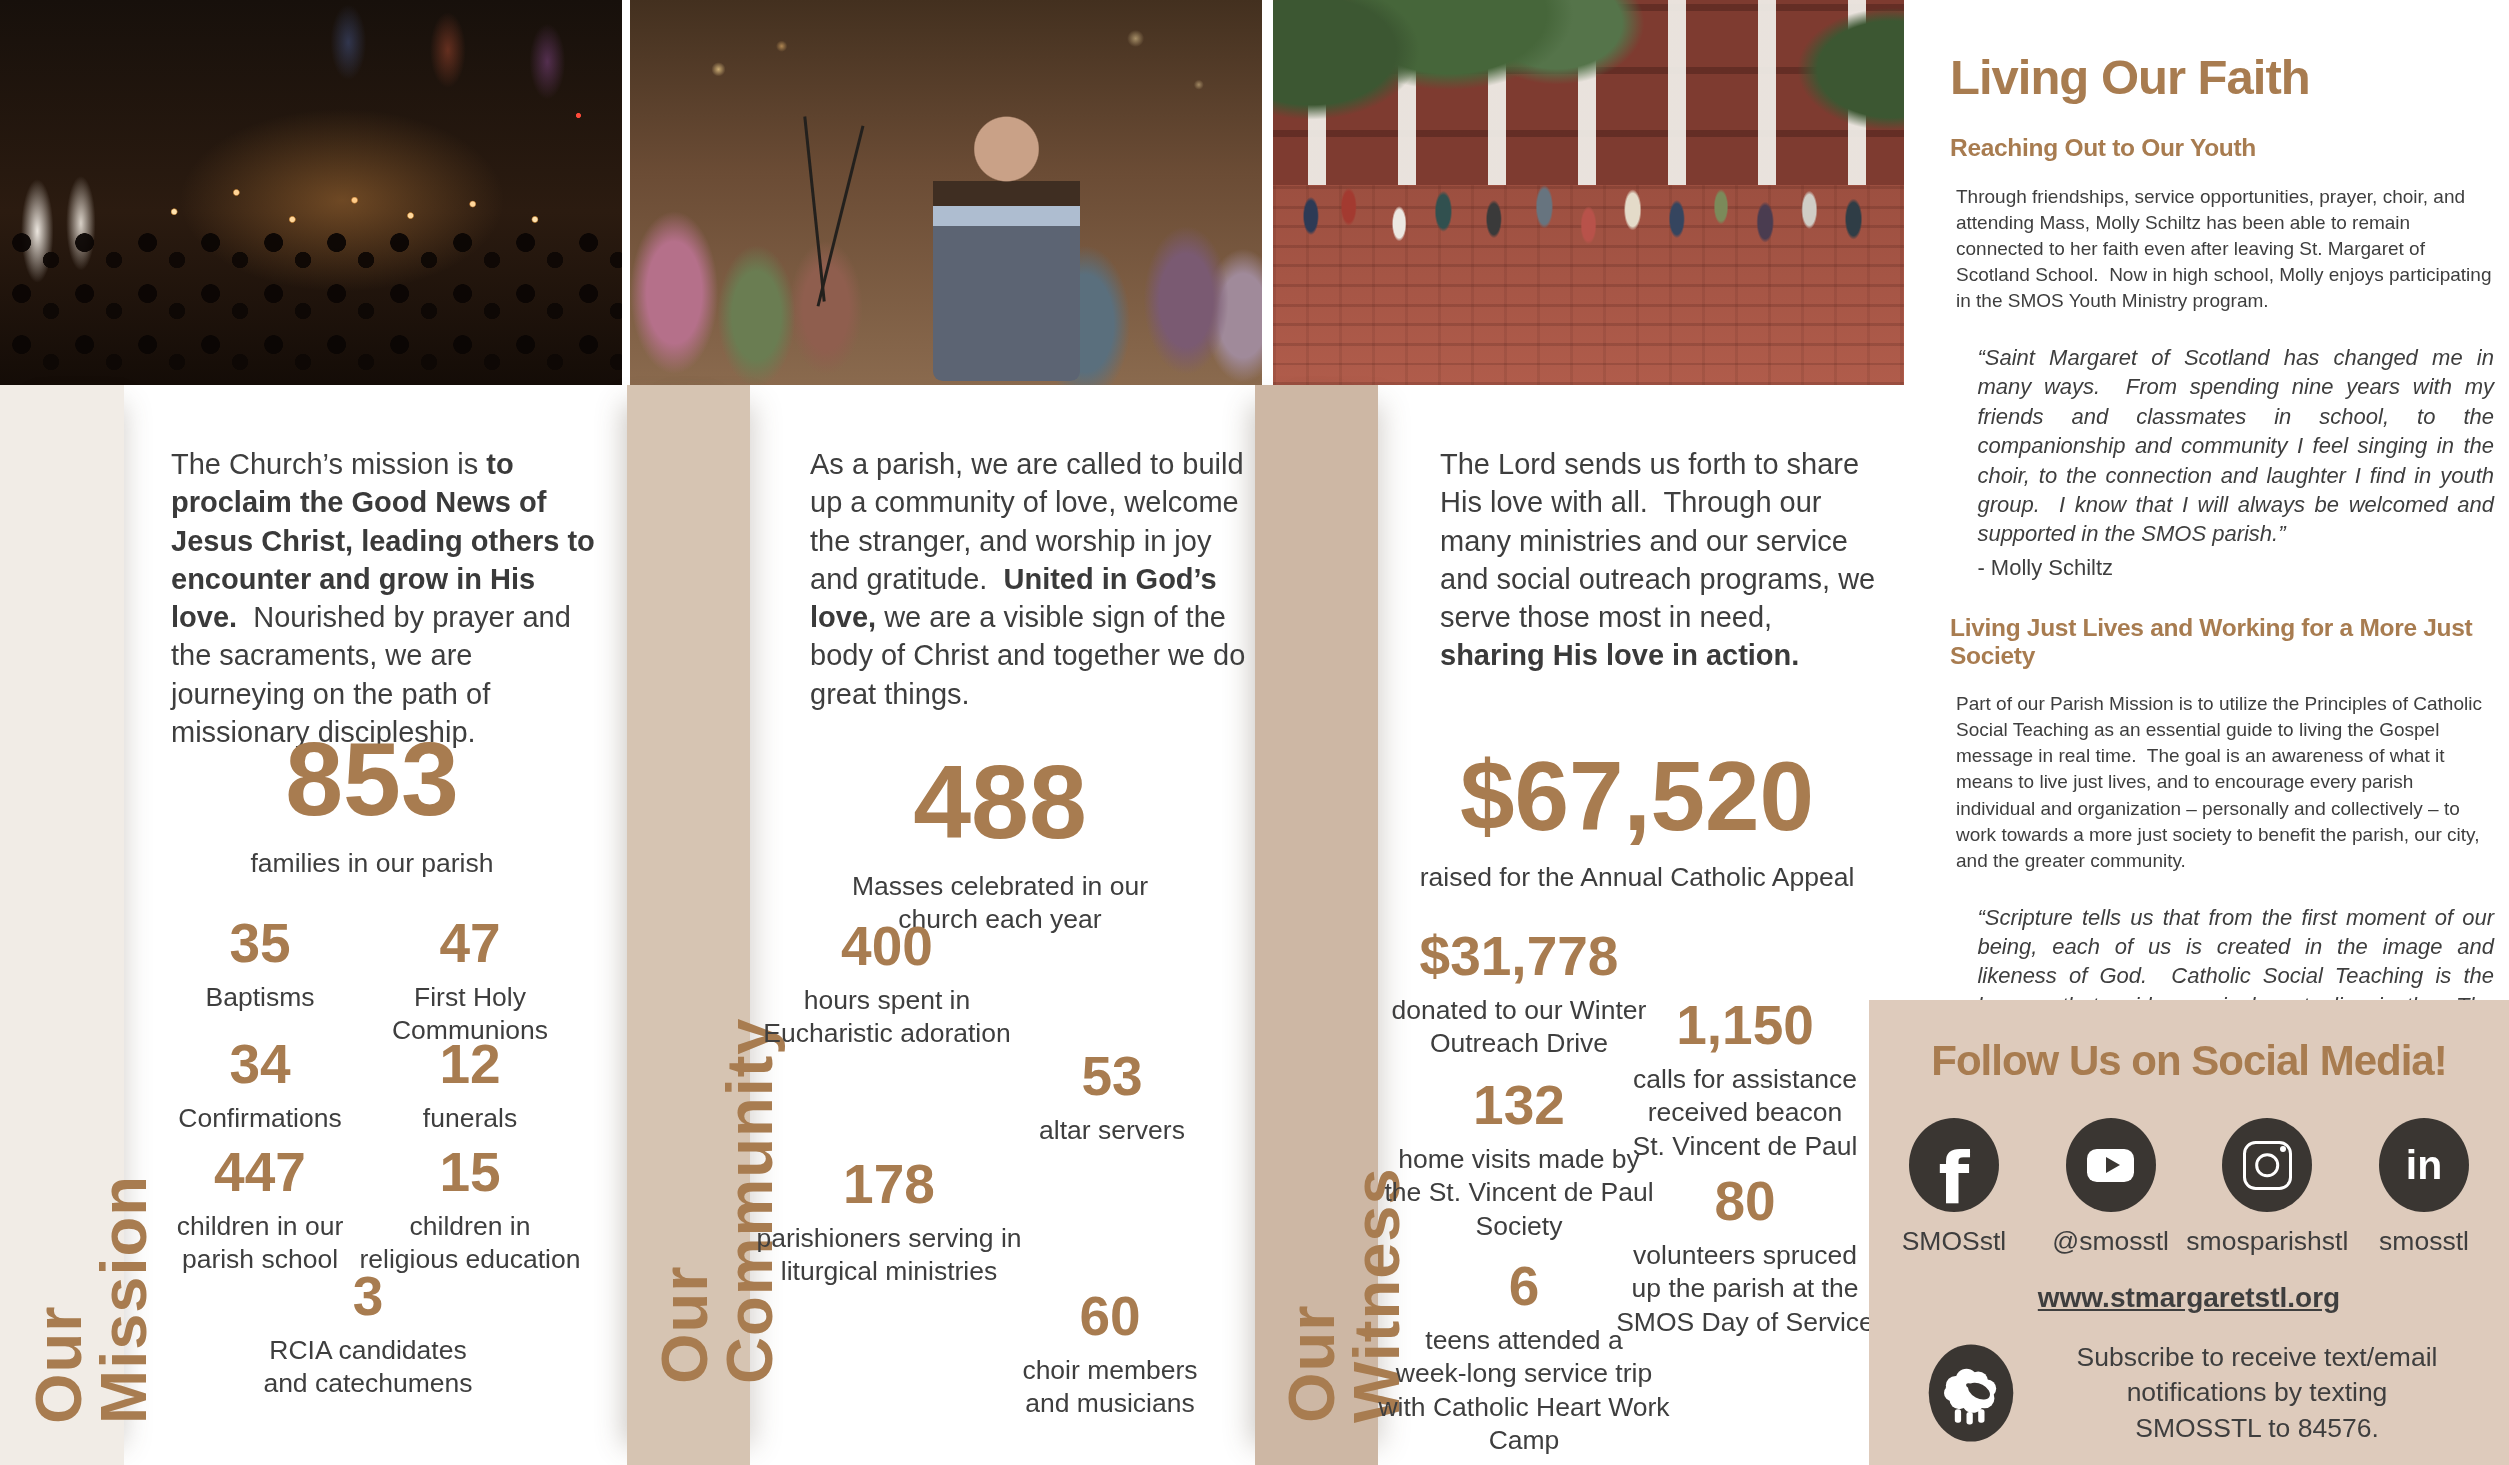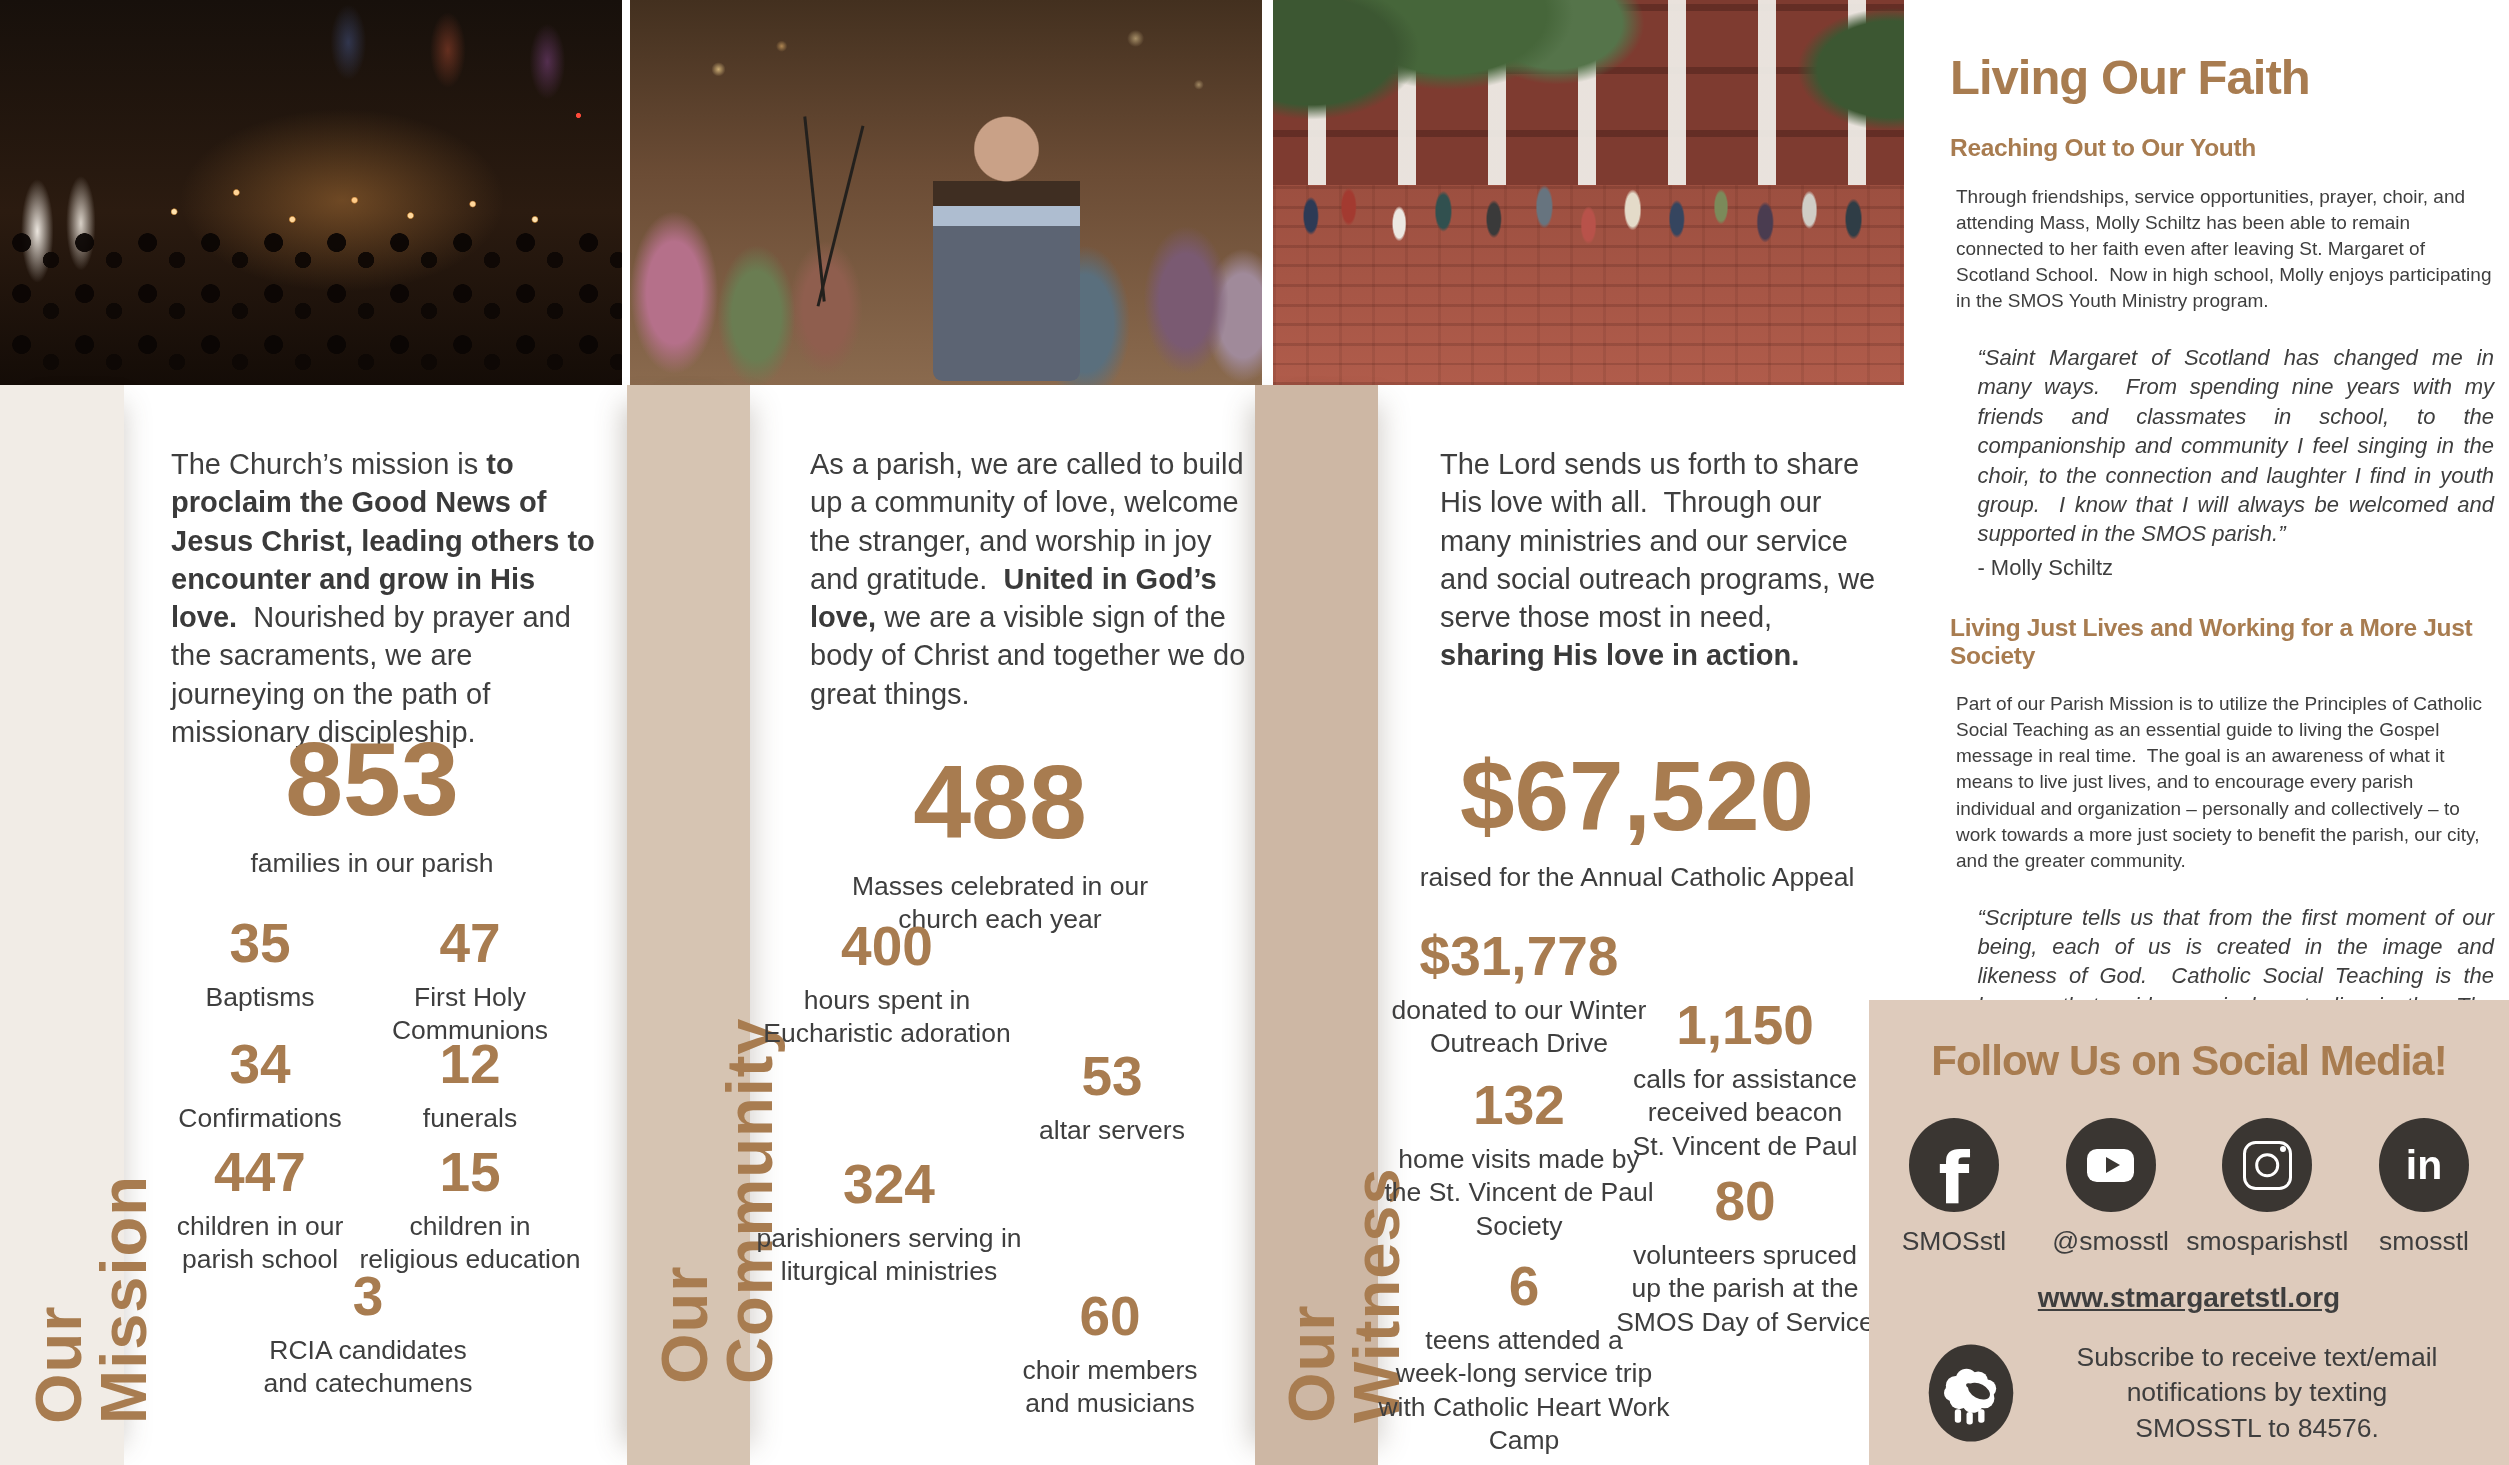--- a/index.html
+++ b/index.html
@@ -211,21 +211,21 @@
   <div class="stat" style="left:740px;top:919px;width:294px;">
     <div class="num num-md">400</div>
     <div class="cap">hours spent in
 Eucharistic adoration</div>
   </div>
   <div class="stat" style="left:965px;top:1049px;width:294px;">
     <div class="num num-md">53</div>
     <div class="cap">altar servers</div>
   </div>
   <div class="stat" style="left:742px;top:1157px;width:294px;">
-    <div class="num num-md">324</div>
+    <div class="num num-md">178</div>
     <div class="cap">parishioners serving in
 liturgical ministries</div>
   </div>
   <div class="stat" style="left:963px;top:1289px;width:294px;">
     <div class="num num-md">60</div>
     <div class="cap">choir members
 and musicians</div>
   </div>
 
   <p class="intro" id="intro-witness"><span>The Lord sends us forth to share His love with all.  Through our many ministries and our service and social outreach programs, we serve those most in need, </span><b>sharing His love in action.</b></p>

